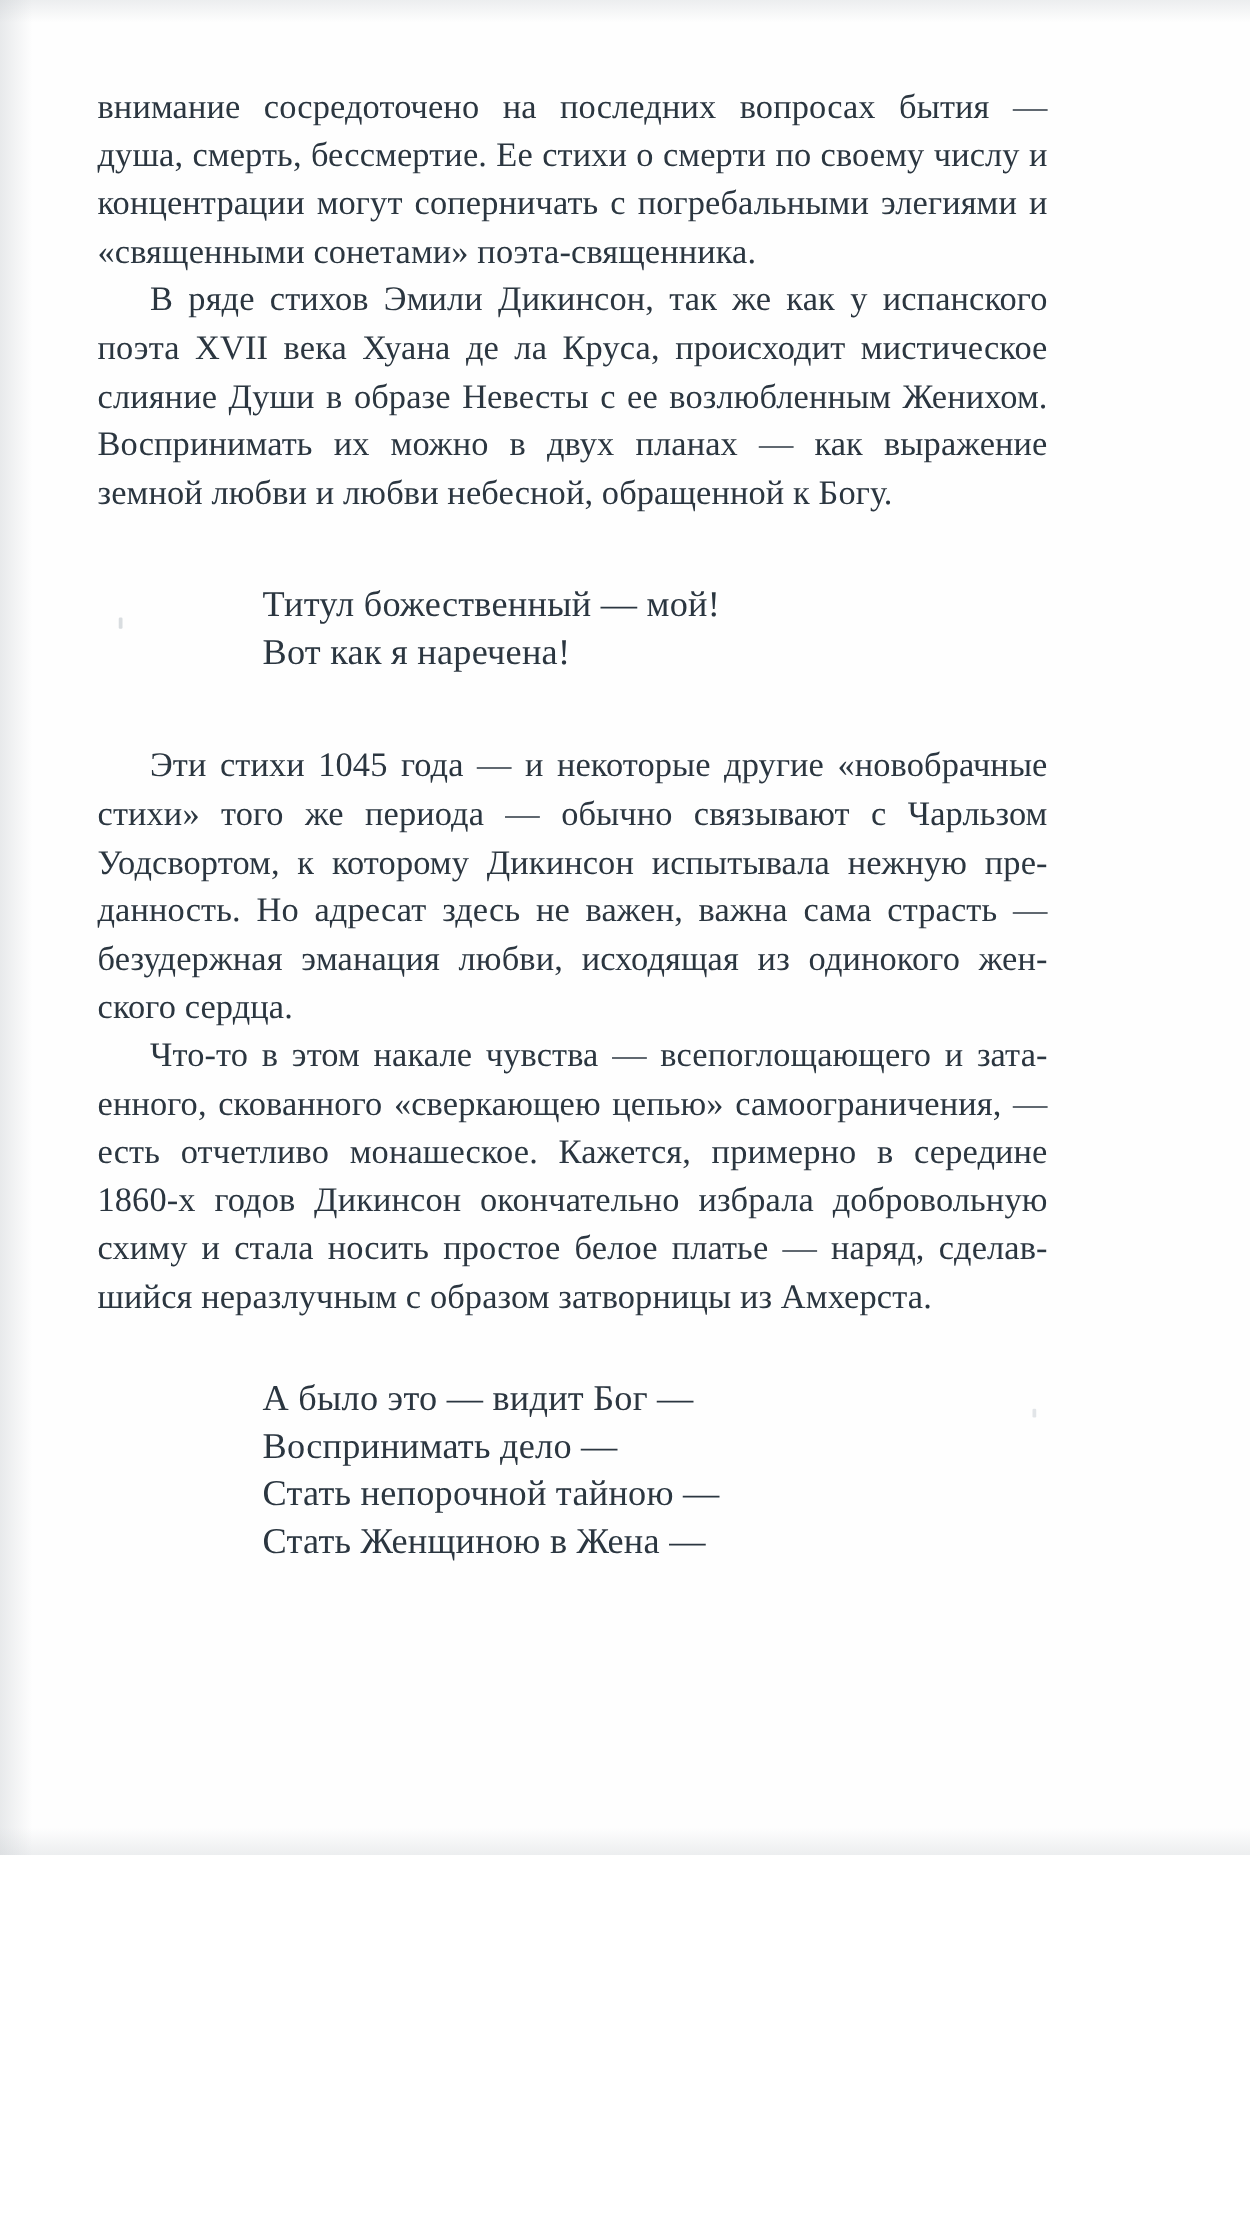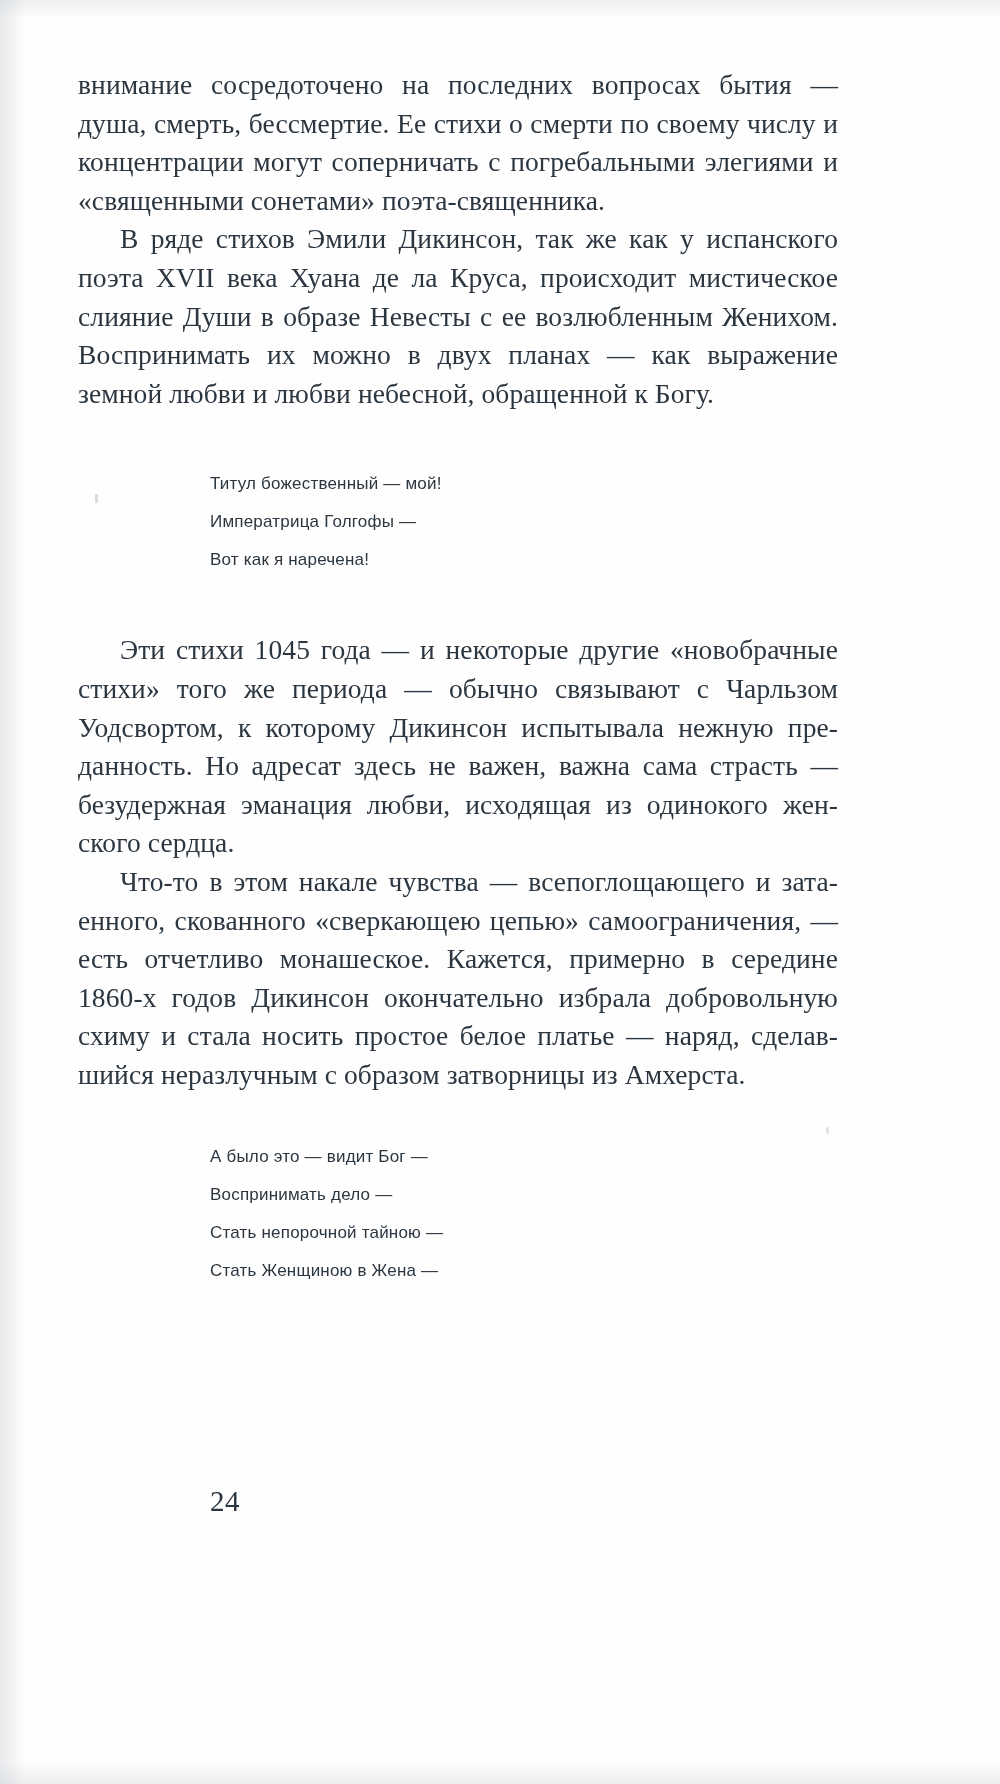--- a/index.html
+++ b/index.html
@@ -3,21 +3,21 @@
 <meta charset="utf-8">
 <style>
   html, body {
     margin: 0;
     padding: 0;
     background: #ffffff;
   }
   .page {
     position: relative;
     width: 1000px;
-    height: 1784px;
+    height: 1484px;
     margin: 0 auto;
     background: #fefefe;
     overflow: hidden;
     box-sizing: border-box;
   }
   .text-column {
     position: absolute;
     left: 78px;
     top: 66px;
     width: 760px;
@@ -32,22 +32,22 @@
     text-justify: inter-word;
     letter-spacing: 0.1px;
     hyphens: manual;
   }
   p.prose.indent {
     text-indent: 42px;
   }
   .verse {
     margin: 0;
     padding-left: 132px;
-    font-family: Liberation Sans, sans-serif;
-    font-size: 17px;
+    font-family: Liberation Serif, serif;
+    font-size: 29px;
     line-height: 38px;
     color: #2b3640;
     letter-spacing: 0.2px;
   }
   .verse .vline {
     display: block;
     white-space: pre;
   }
   .gap-before-verse-1 { height: 52px; }
   .gap-after-verse-1  { height: 52px; }
@@ -106,21 +106,20 @@
   <div class="text-column">
 
     <p class="prose">внимание сосредоточено на последних вопросах бытия — душа, смерть, бессмертие. Ее стихи о смерти по своему чис­лу и концентрации могут соперничать с погребальными эле­гиями и «священными сонетами» поэта-священника.</p>
 
     <p class="prose indent">В ряде стихов Эмили Дикинсон, так же как у испанского поэта XVII века Хуана де ла Круса, происходит мистическое слияние Души в образе Невесты с ее возлюбленным Жени­хом. Воспринимать их можно в двух планах — как выражение земной любви и любви небесной, обращенной к Богу.</p>
 
     <div class="gap-before-verse-1"></div>
 
     <div class="verse">
       <span class="vline">Титул божественный — мой!</span>
-      <span class="vline">Императрица Голгофы —</span>
       <span class="vline">Вот как я наречена!</span>
     </div>
 
     <div class="gap-after-verse-1"></div>
 
     <p class="prose indent">Эти стихи 1045 года — и некоторые другие «новобрачные стихи» того же периода — обычно связывают с Чарльзом Уодсвортом, к которому Дикинсон испытывала нежную пре­данность. Но адресат здесь не важен, важна сама страсть — безудержная эманация любви, исходящая из одинокого жен­ского сердца.</p>
 
     <p class="prose indent">Что-то в этом накале чувства — всепоглощающего и зата­енного, скованного «сверкающею цепью» самоограничения, — есть отчетливо монашеское. Кажется, примерно в середине 1860-х годов Дикинсон окончательно избрала добровольную схиму и стала носить простое белое платье — наряд, сделав­шийся неразлучным с образом затворницы из Амхерста.</p>
 
     <div class="gap-before-verse-2"></div>

